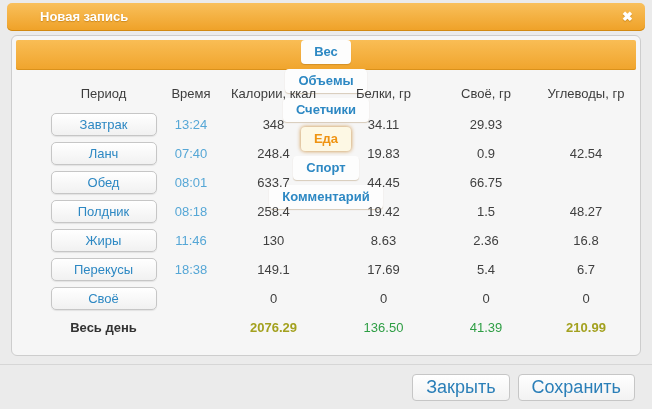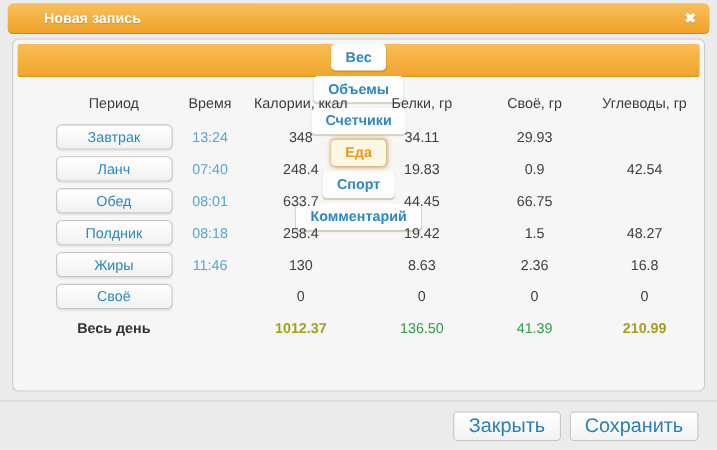--- a/index.html
+++ b/index.html
@@ -161,34 +161,42 @@
 
     <div class="trow">
       <div><span class="period-btn">Жиры</span></div>
       <div class="time">11:46</div>
       <div>130</div>
       <div>8.63</div>
       <div>2.36</div>
       <div>16.8</div>
     </div>
 
+    <div class="trow">
+      <div><span class="period-btn">Перекусы</span></div>
+      <div class="time">18:38</div>
+      <div>149.1</div>
+      <div>17.69</div>
+      <div>5.4</div>
+      <div>6.7</div>
+    </div>
 
     <div class="trow">
       <div><span class="period-btn">Своё</span></div>
       <div class="time"></div>
       <div>0</div>
       <div>0</div>
       <div>0</div>
       <div>0</div>
     </div>
 
     <div class="trow">
       <div class="total-label">Весь день</div>
       <div></div>
-      <div class="tot-olive">1012.37</div>
+      <div class="tot-olive">2076.29</div>
       <div class="tot-green">136.50</div>
       <div class="tot-green">41.39</div>
       <div class="tot-olive">210.99</div>
     </div>
   </div>
 </div>
 
 <div class="footer-sep"></div>
 <div class="footer">
   <button class="btn">Закрыть</button>

